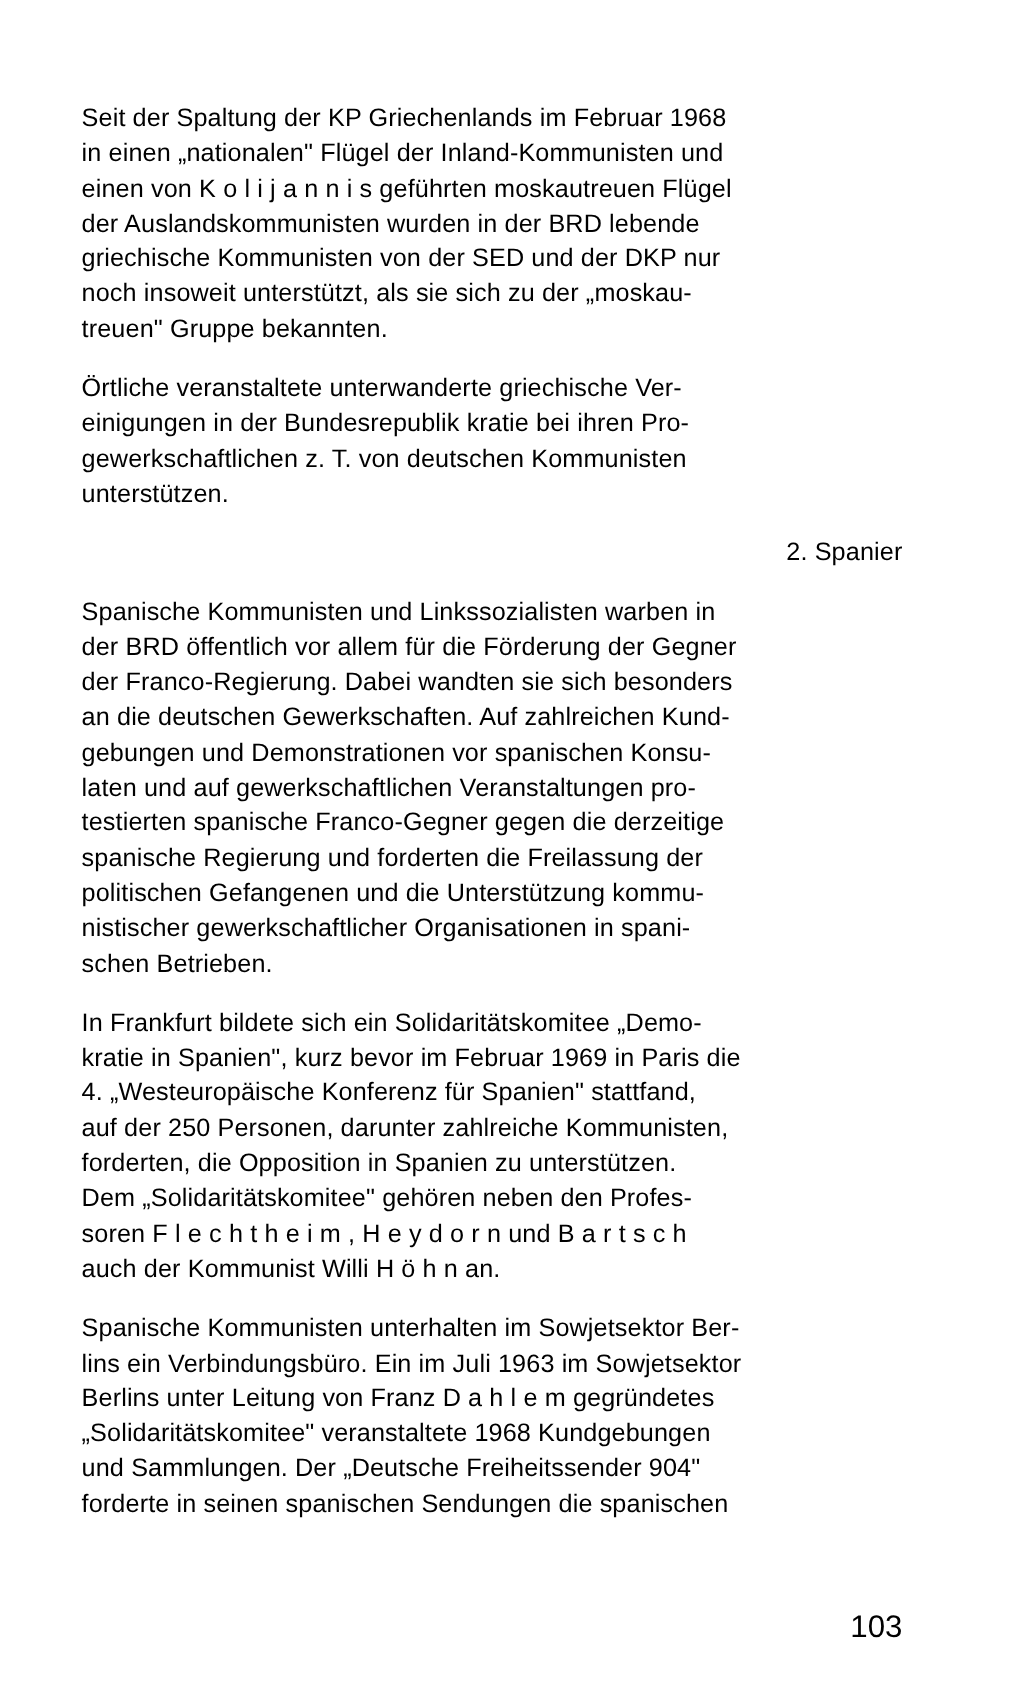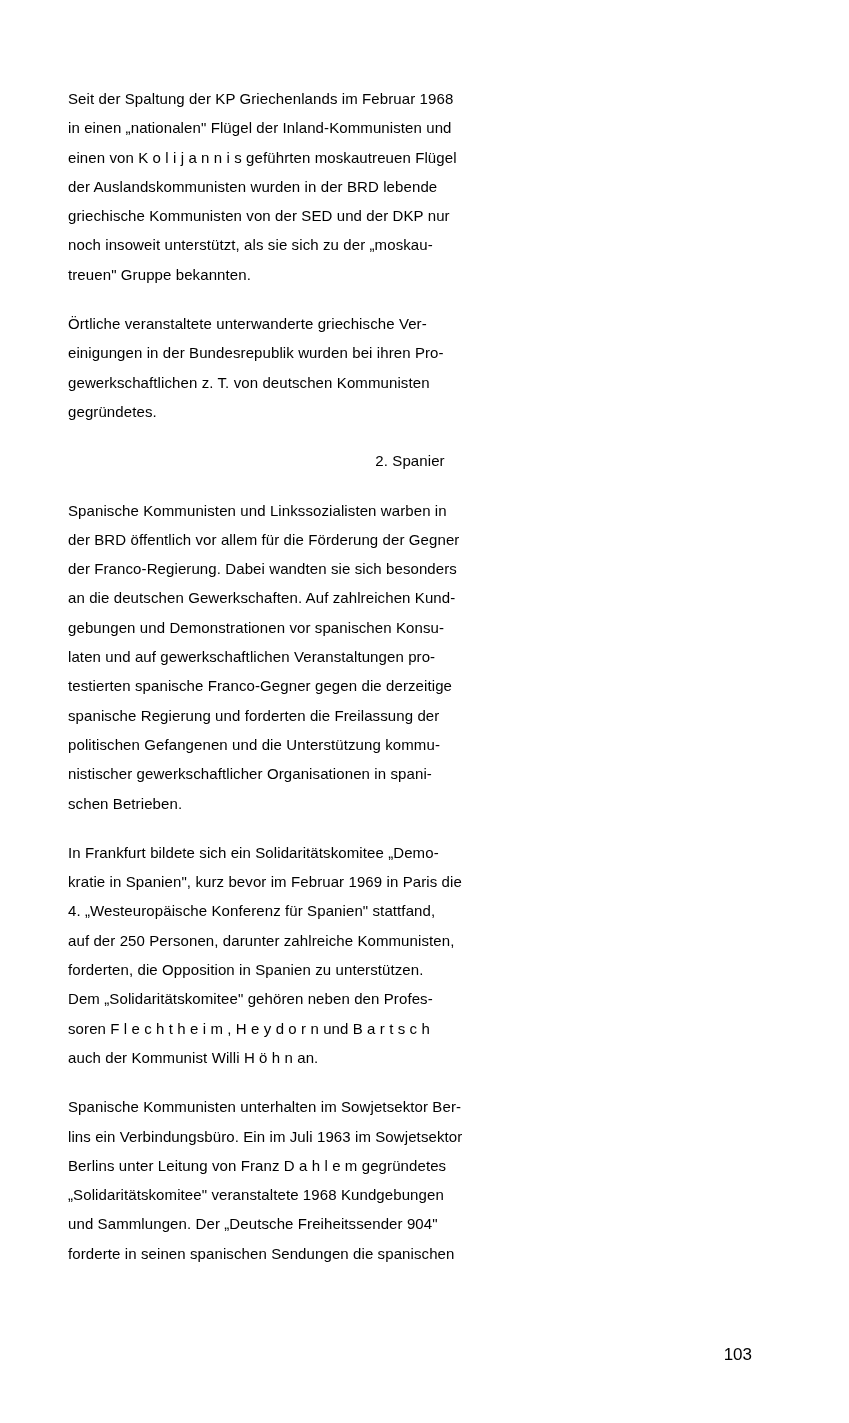--- a/index.html
+++ b/index.html
@@ -15,57 +15,57 @@
     position: relative;
     overflow: hidden;
   }
   .page {
     position: absolute;
     left: 68px;
     top: 84px;
     width: 684px;
   }
   .para {
-    font-size: 15px;
+    font-size: 21px;
     line-height: 29.3px;
     text-align: justify;
     text-justify: inter-word;
     margin: 0 0 0 0;
     letter-spacing: 0.1px;
   }
   .para + .para {
     margin-top: 20px;
   }
   .para.heading {
-    text-align: center;
+    text-align: right;
   }
   
   .para .fill {
     display: inline-block;
     width: 100%;
   }
   .page-number {
     position: absolute;
     right: 97px;
     bottom: 56px;
-    font-size: 17px;
+    font-size: 26px;
     line-height: 24px;
   }
 </style>
 </head>
 <body>
 
 <div class="page">
 
   <p class="para">
     <span class="fill">Seit der Spaltung der KP Griechenlands im Februar 1968</span><span class="fill">in einen „nationalen" Flügel der Inland-Kommunisten und</span><span class="fill">einen von K o l i j a n n i s geführten moskautreuen Flügel</span><span class="fill">der Auslandskommunisten wurden in der BRD lebende</span><span class="fill">griechische Kommunisten von der SED und der DKP nur</span><span class="fill">noch insoweit unterstützt, als sie sich zu der „moskau-</span><span>treuen" Gruppe bekannten.</span>
   </p>
 
   <p class="para">
-    <span class="fill">Örtliche veranstaltete unterwanderte griechische Ver-</span><span class="fill">einigungen in der Bundesrepublik wurden bei ihren Pro-</span><span class="fill">gewerkschaftlichen z. T. von deutschen Kommunisten</span><span>gegründetes.</span>
+    <span class="fill">Örtliche veranstaltete unterwanderte griechische Ver-</span><span class="fill">einigungen in der Bundesrepublik kratie bei ihren Pro-</span><span class="fill">gewerkschaftlichen z. T. von deutschen Kommunisten</span><span>unterstützen.</span>
   </p>
 
   <p class="para heading">
     <span>2. Spanier</span>
   </p>
 
   <p class="para">
     <span class="fill">Spanische Kommunisten und Linkssozialisten warben in</span><span class="fill">der BRD öffentlich vor allem für die Förderung der Gegner</span><span class="fill">der Franco-Regierung. Dabei wandten sie sich besonders</span><span class="fill">an die deutschen Gewerkschaften. Auf zahlreichen Kund-</span><span class="fill">gebungen und Demonstrationen vor spanischen Konsu-</span><span class="fill">laten und auf gewerkschaftlichen Veranstaltungen pro-</span><span class="fill">testierten spanische Franco-Gegner gegen die derzeitige</span><span class="fill">spanische Regierung und forderten die Freilassung der</span><span class="fill">politischen Gefangenen und die Unterstützung kommu-</span><span class="fill">nistischer gewerkschaftlicher Organisationen in spani-</span><span>schen Betrieben.</span>
   </p>
 

